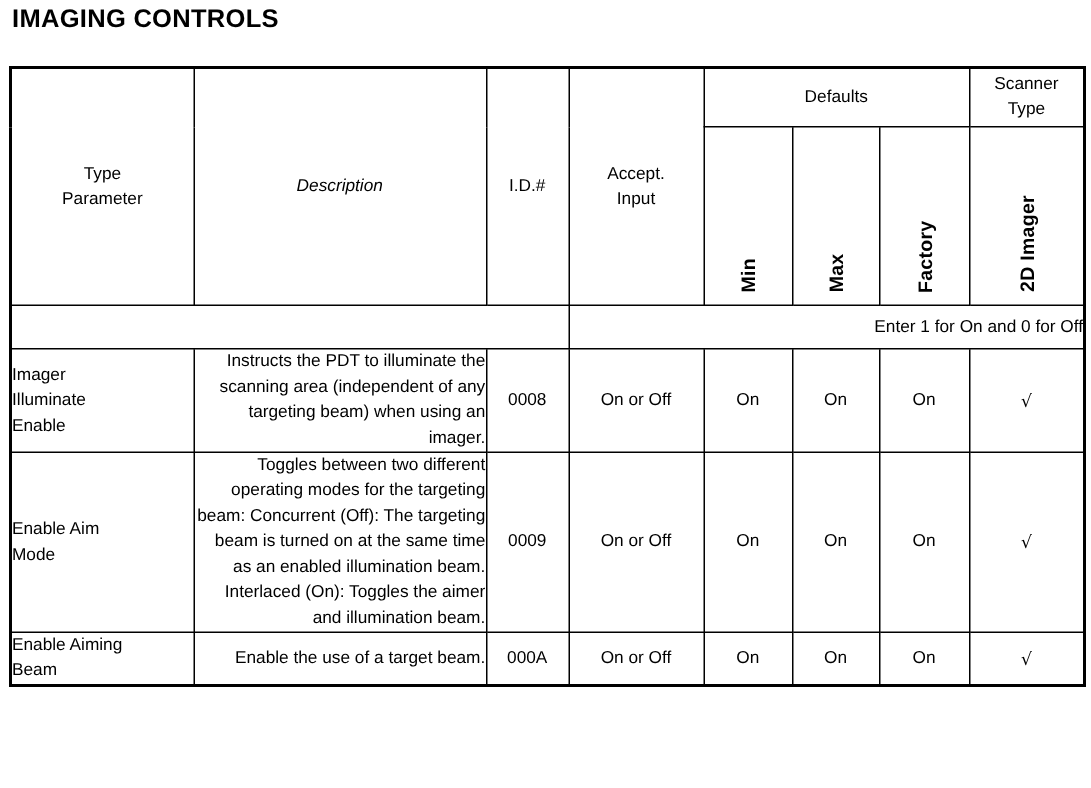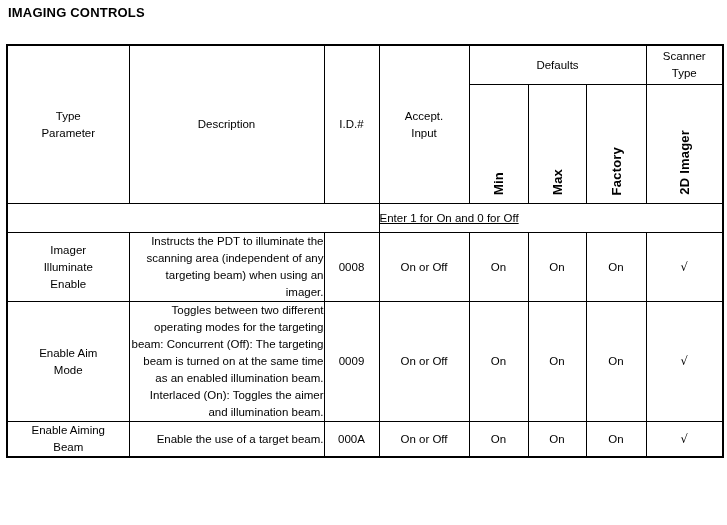--- a/index.html
+++ b/index.html
@@ -10,21 +10,21 @@
   body {
     width: 727px;
     height: 525px;
     overflow: hidden;
     font-family: "Liberation Sans", sans-serif;
     color: #000000;
     -webkit-font-smoothing: none;
   }
 
   .page-title {
-    font-size: 13px;
+    font-size: 17px;
     font-weight: bold;
     letter-spacing: 0.2px;
     margin: 0;
     padding: 2px 0 0 8px;
     line-height: 22px;
   }
 
   .table-wrap {
     position: absolute;
     left: 6px;
@@ -68,21 +68,21 @@
     line-height: 16px;
   }
   .h-main {
     text-align: center;
     font-weight: bold;
     font-size: 13px;
     line-height: 16px;
     height: 118px;
   }
   .h-code   { font-size: 12.5px; }
-  .h-desc   { font-size: 16px; }
+  .h-desc   { font-size: 16px; font-style: italic; }
   .h-id     { font-size: 12.5px; }
   .h-accept { font-size: 12.5px; }
 
   .h-rot {
     height: 118px;
     padding: 0;
     position: relative;
   }
   .rot-inner {
     position: absolute;
@@ -101,29 +101,27 @@
     font-size: 13px;
     white-space: nowrap;
     letter-spacing: 0.2px;
     line-height: 1;
   }
 
   
   .note-blank { height: 28px; }
   .note-text {
     height: 28px;
-    text-align: left;
-    font-weight: bold;
-    font-size: 13px;
-    text-decoration: underline;
+    text-align: right;
+    font-weight: bold;
+    font-size: 13px;
   }
 
   
   .cell-param {
-    text-align: center;
     font-weight: bold;
     font-size: 12px;
     line-height: 16px;
     padding: 2px 3px;
   }
   .cell-desc {
     text-align: right;
     font-size: 11.5px;
     line-height: 17px;
     padding: 3px 2px 3px 5px;

